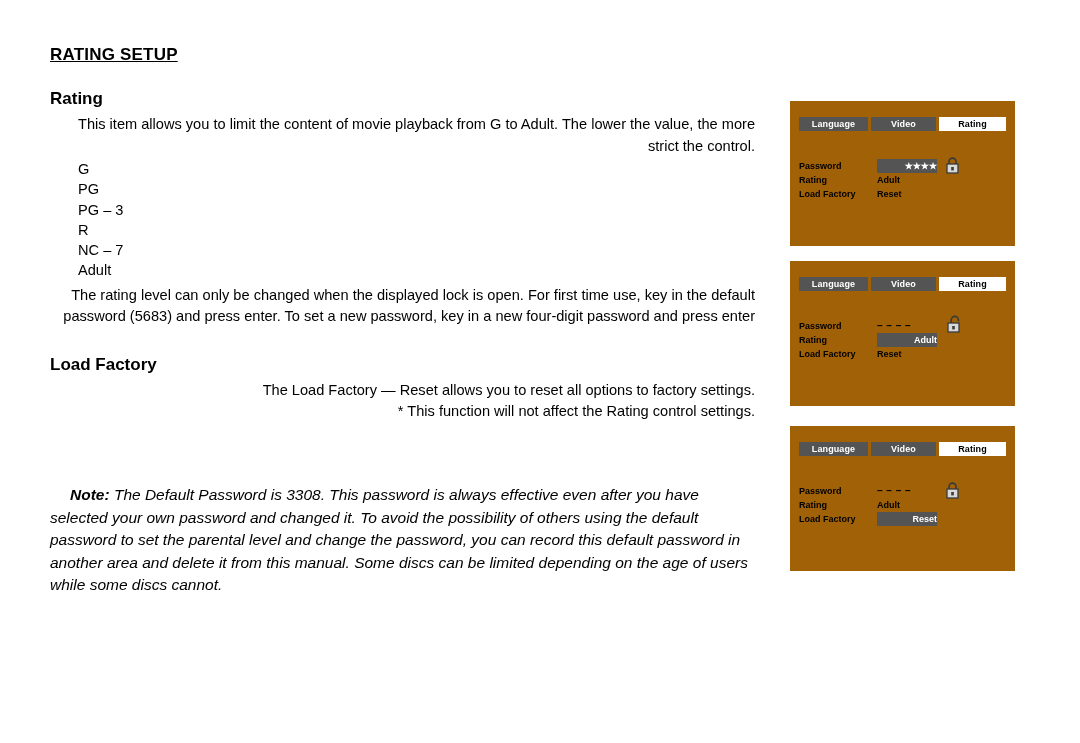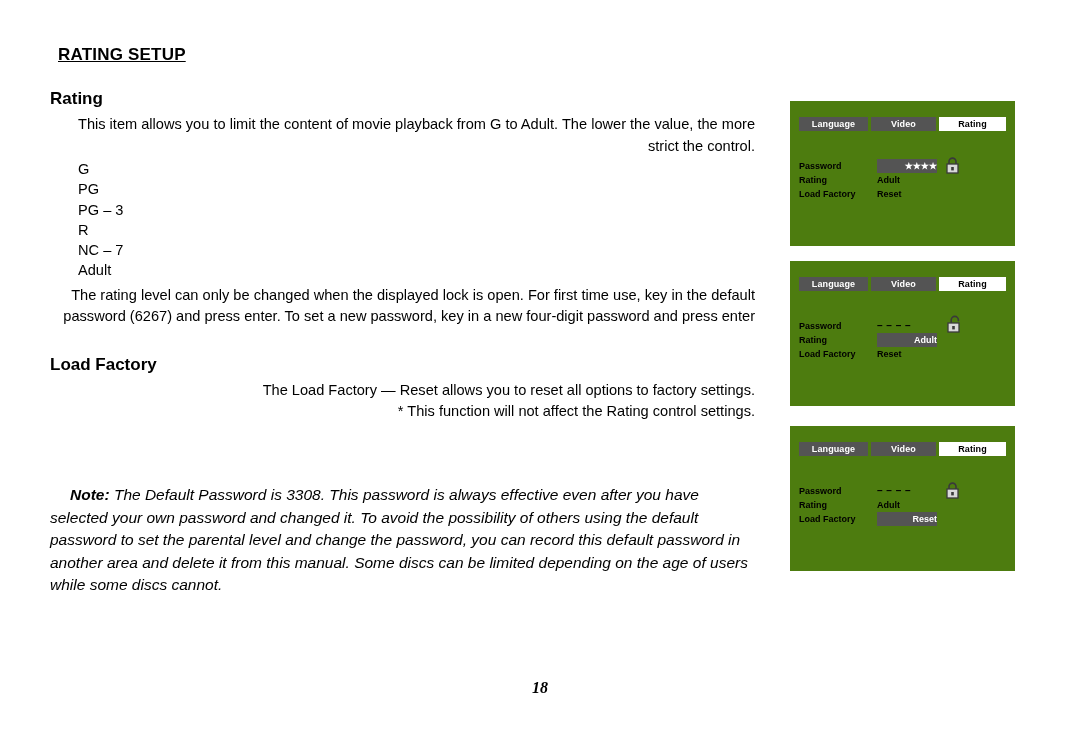--- a/index.html
+++ b/index.html
@@ -27,21 +27,21 @@
     left: 50px;
     top: 45px;
     width: 705px;
   }
 
   .section-title {
     font-size: 17px;
     font-weight: bold;
     letter-spacing: 0.2px;
     text-decoration: underline;
-    margin: 0 0 24px 8px;
+    margin: 0 0 24px 0;
     line-height: 20px;
   }
 
   .sub-title {
     font-size: 17px;
     font-weight: bold;
     margin: 0 0 5px 0;
     line-height: 20px;
   }
 
@@ -90,21 +90,21 @@
     font-weight: bold;
     font-size: 16px;
   }
 
   
   .osd {
     position: absolute;
     left: 790px;
     width: 225px;
     height: 145px;
-    background: #4d7c0f;
+    background: #a16207;
   }
   #osd-1 { top: 101px; }
   #osd-2 { top: 261px; }
   #osd-3 { top: 426px; }
 
   .osd-tabs {
     position: absolute;
     left: 9px;
     top: 16px;
     width: 207px;
@@ -199,37 +199,36 @@
 
     <ul class="rating-list">
       <li>G</li>
       <li>PG</li>
       <li>PG – 3</li>
       <li>R</li>
       <li>NC – 7</li>
       <li>Adult</li>
     </ul>
 
-    <p class="para">The rating level can only be changed when the displayed lock is open. For first time use, key in the default password (6267) and press enter. To set a new password, key in a new four-digit password and press enter</p>
+    <p class="para">The rating level can only be changed when the displayed lock is open. For first time use, key in the default password (5683) and press enter. To set a new password, key in a new four-digit password and press enter</p>
 
     <div class="spacer-lg"></div>
 
     <h2 class="sub-title">Load Factory</h2>
 
     <p class="para">The Load Factory — Reset allows you to reset all options to factory settings.</p>
 
     <p class="para">* This function will not affect the Rating control settings.</p>
 
   </div>
 
   <div class="note-block">
     <span class="note-label">Note:</span><span> The Default Password is 3308. This password is always effective even after you have selected your own password  and changed it. To avoid  the  possibility of others using the default password to set the parental level  and change the password, you can record this  default password in another area  and delete it from this manual. Some discs can be limited  depending on the age of users while some discs cannot.</span>
   </div>
 
-  <div class="page-number">18</div>
 
   <div class="osd" id="osd-1">
     <div class="osd-tabs">
       <div class="osd-tab t-language">Language</div>
       <div class="osd-tab t-video">Video</div>
       <div class="osd-tab t-rating selected">Rating</div>
     </div>
     <div class="osd-rows">
       <div class="osd-row">
         <span class="osd-label">Password</span>

